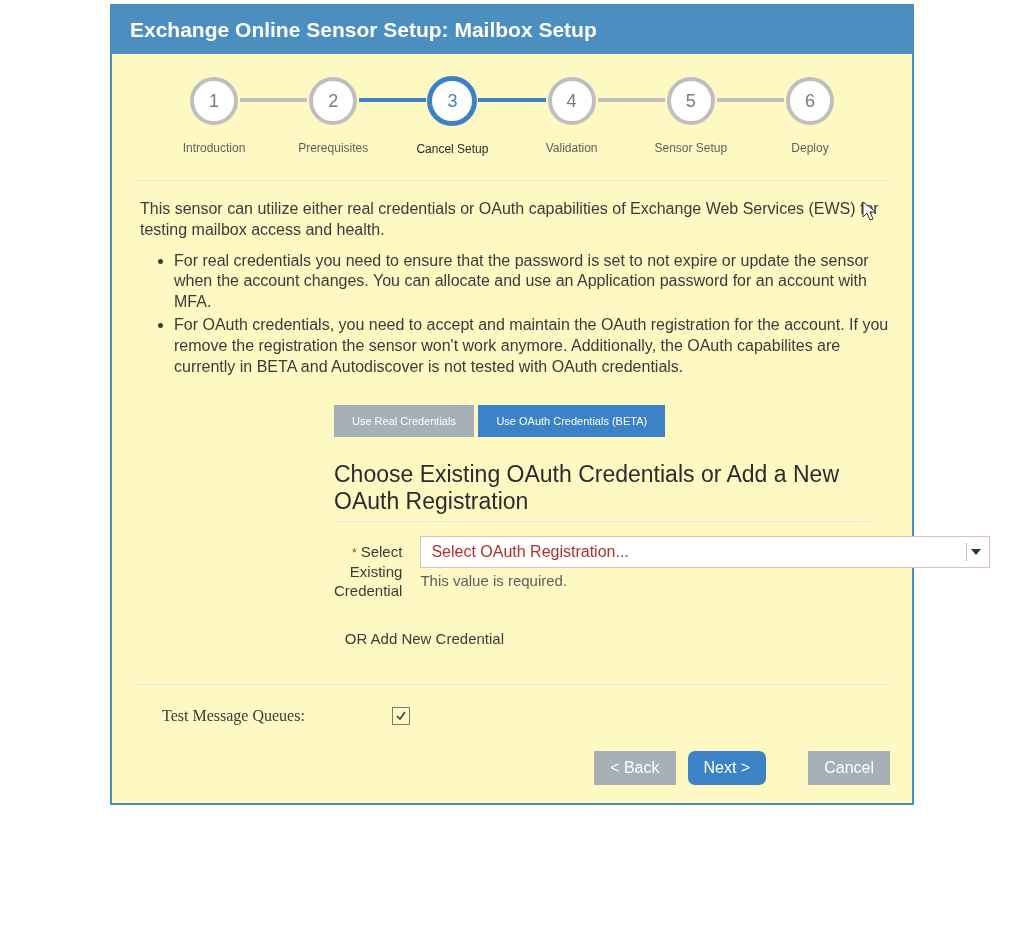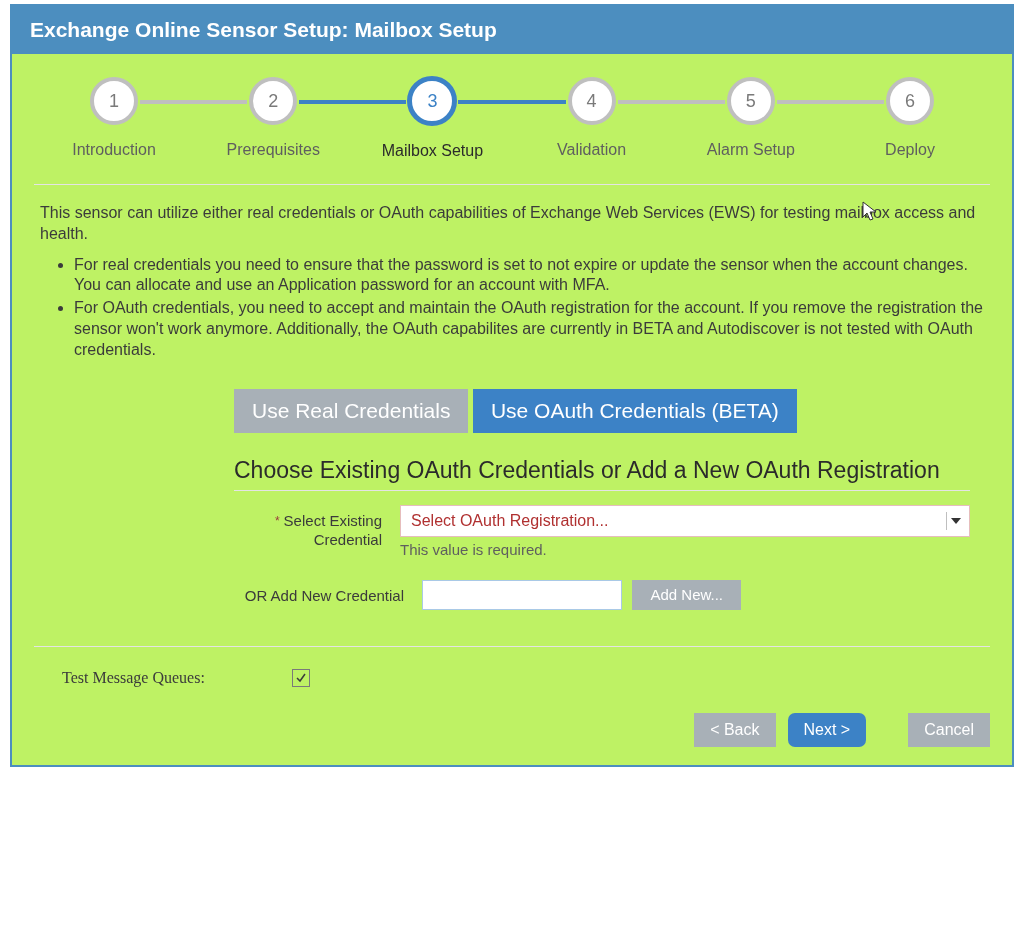--- a/index.html
+++ b/index.html
@@ -3,24 +3,24 @@
 <meta charset="utf-8">
 <style>
   html, body {
     margin: 0;
     padding: 0;
     background: #ffffff;
     font-family: Arial, Helvetica, sans-serif;
     color: #3b3b3b;
   }
   .wizard-frame {
-    width: 1004px;
+    width: 804px;
     margin: 4px auto 0 auto;
     border: 2px solid #4c8ebf;
-    background: #bef264;
+    background: #fef9c3;
     box-sizing: border-box;
   }
   .wizard-header {
     background: #4c8ebf;
     color: #ffffff;
     font-size: 21px;
     font-weight: bold;
     padding: 12px 18px;
   }
   .wizard-body {
@@ -54,21 +54,21 @@
   }
   .step.active .step-circle {
     border-color: #3c82c6;
     color: #3c82c6;
     border-width: 5px;
     width: 40px;
     height: 40px;
   }
   .step-label {
     margin-top: 16px;
-    font-size: 16px;
+    font-size: 12px;
     color: #5f5f5f;
     text-align: center;
     white-space: nowrap;
   }
   .step.active .step-label {
     color: #2b2b2b;
   }
   .step-line {
     flex: 1;
     height: 4px;
@@ -110,21 +110,21 @@
     margin-bottom: 2px;
   }
 
   .tab-buttons {
     margin: 28px 0 24px 0;
     padding-left: 200px;
   }
   .tab-btn {
     display: inline-block;
     padding: 10px 18px;
-    font-size: 21px;
+    font-size: 11px;
     color: #ffffff;
     border: none;
     cursor: pointer;
   }
   .tab-btn.inactive {
     background: #a8b0b7;
   }
   .tab-btn.active {
     background: #3c82c6;
   }
@@ -285,31 +285,31 @@
         <div class="step-label">Introduction</div>
       </div>
       <div class="step-line"></div>
       <div class="step">
         <div class="step-circle">2</div>
         <div class="step-label">Prerequisites</div>
       </div>
       <div class="step-line active"></div>
       <div class="step active">
         <div class="step-circle">3</div>
-        <div class="step-label">Mailbox Setup</div>
+        <div class="step-label">Cancel Setup</div>
       </div>
       <div class="step-line active"></div>
       <div class="step">
         <div class="step-circle">4</div>
         <div class="step-label">Validation</div>
       </div>
       <div class="step-line"></div>
       <div class="step">
         <div class="step-circle">5</div>
-        <div class="step-label">Alarm Setup</div>
+        <div class="step-label">Sensor Setup</div>
       </div>
       <div class="step-line"></div>
       <div class="step">
         <div class="step-circle">6</div>
         <div class="step-label">Deploy</div>
       </div>
     </div>
 
     <hr class="divider">
 
@@ -339,24 +339,20 @@
                   <polygon points="0,0 10,0 5,6" fill="#333"></polygon>
                 </svg>
             </span>
           </div>
           <div class="error-text">This value is required.</div>
         </div>
       </div>
 
       <div class="form-row">
         <div class="form-label">OR Add New Credential</div>
-        <div class="form-control-col">
-          <input class="text-input" type="text" style="">
-          <button class="btn-gray">Add New...</button>
-        </div>
       </div>
     </div>
 
     <div class="lower-box">
       <div class="lower-label">Test Message Queues:</div>
       <div class="lower-content">
         <span class="chk">
           <svg width="12" height="12" viewBox="0 0 12 12">
               <polyline points="2,6 5,9 10,2" fill="none" stroke="#3b3b3b" stroke-width="1.5"></polyline>
             </svg>

